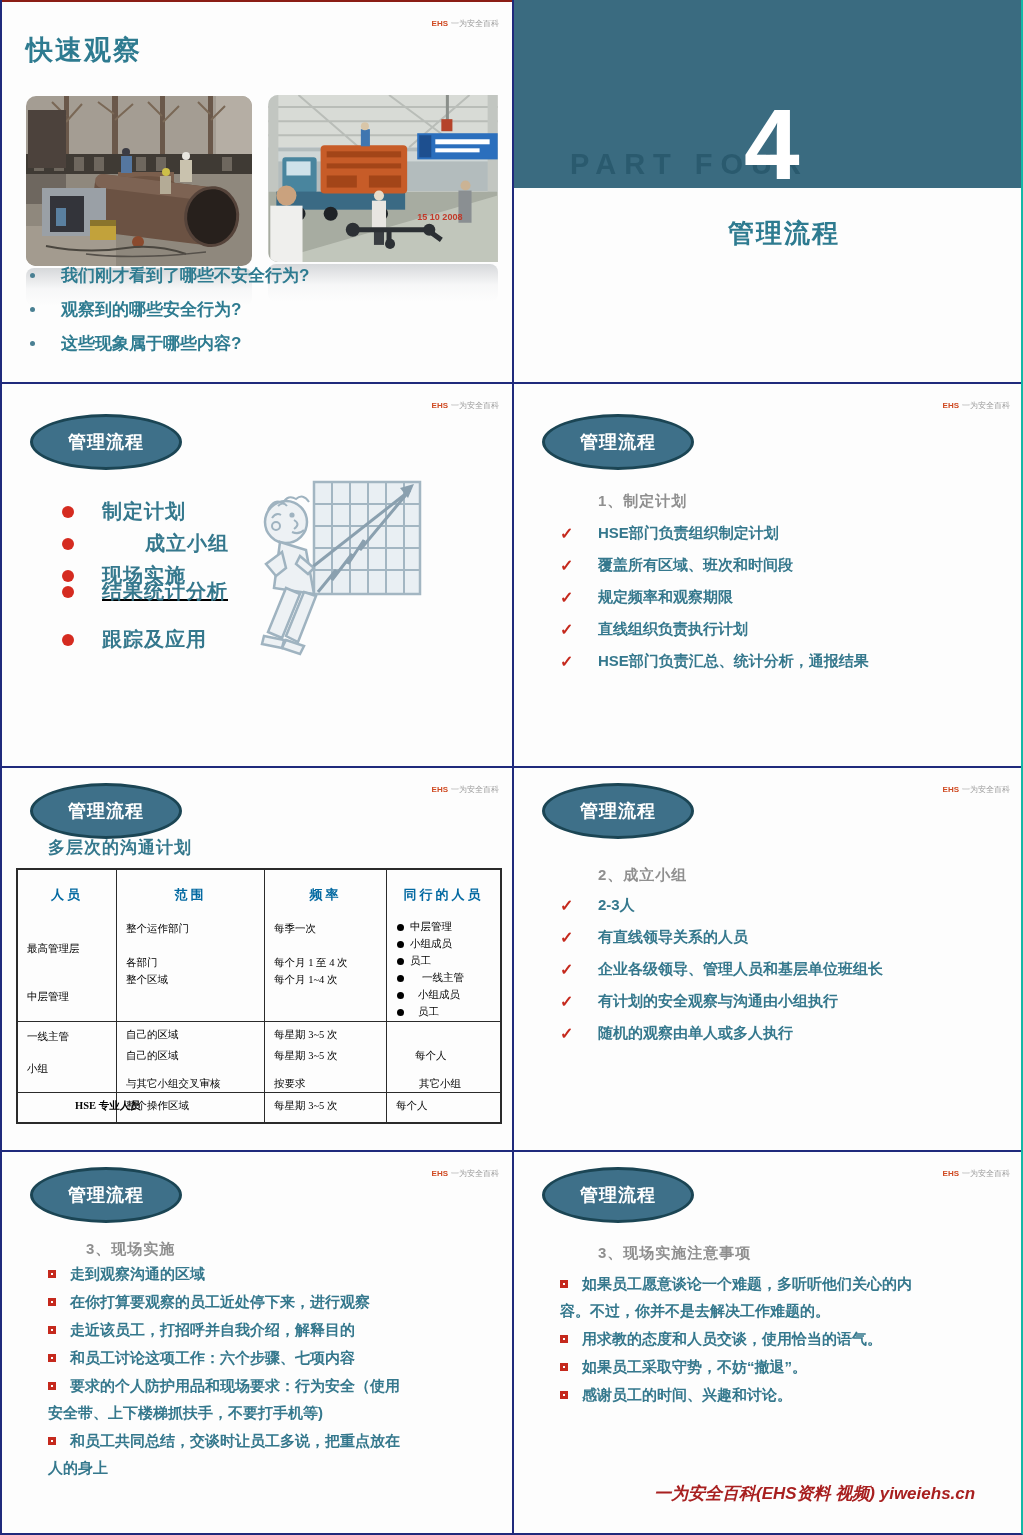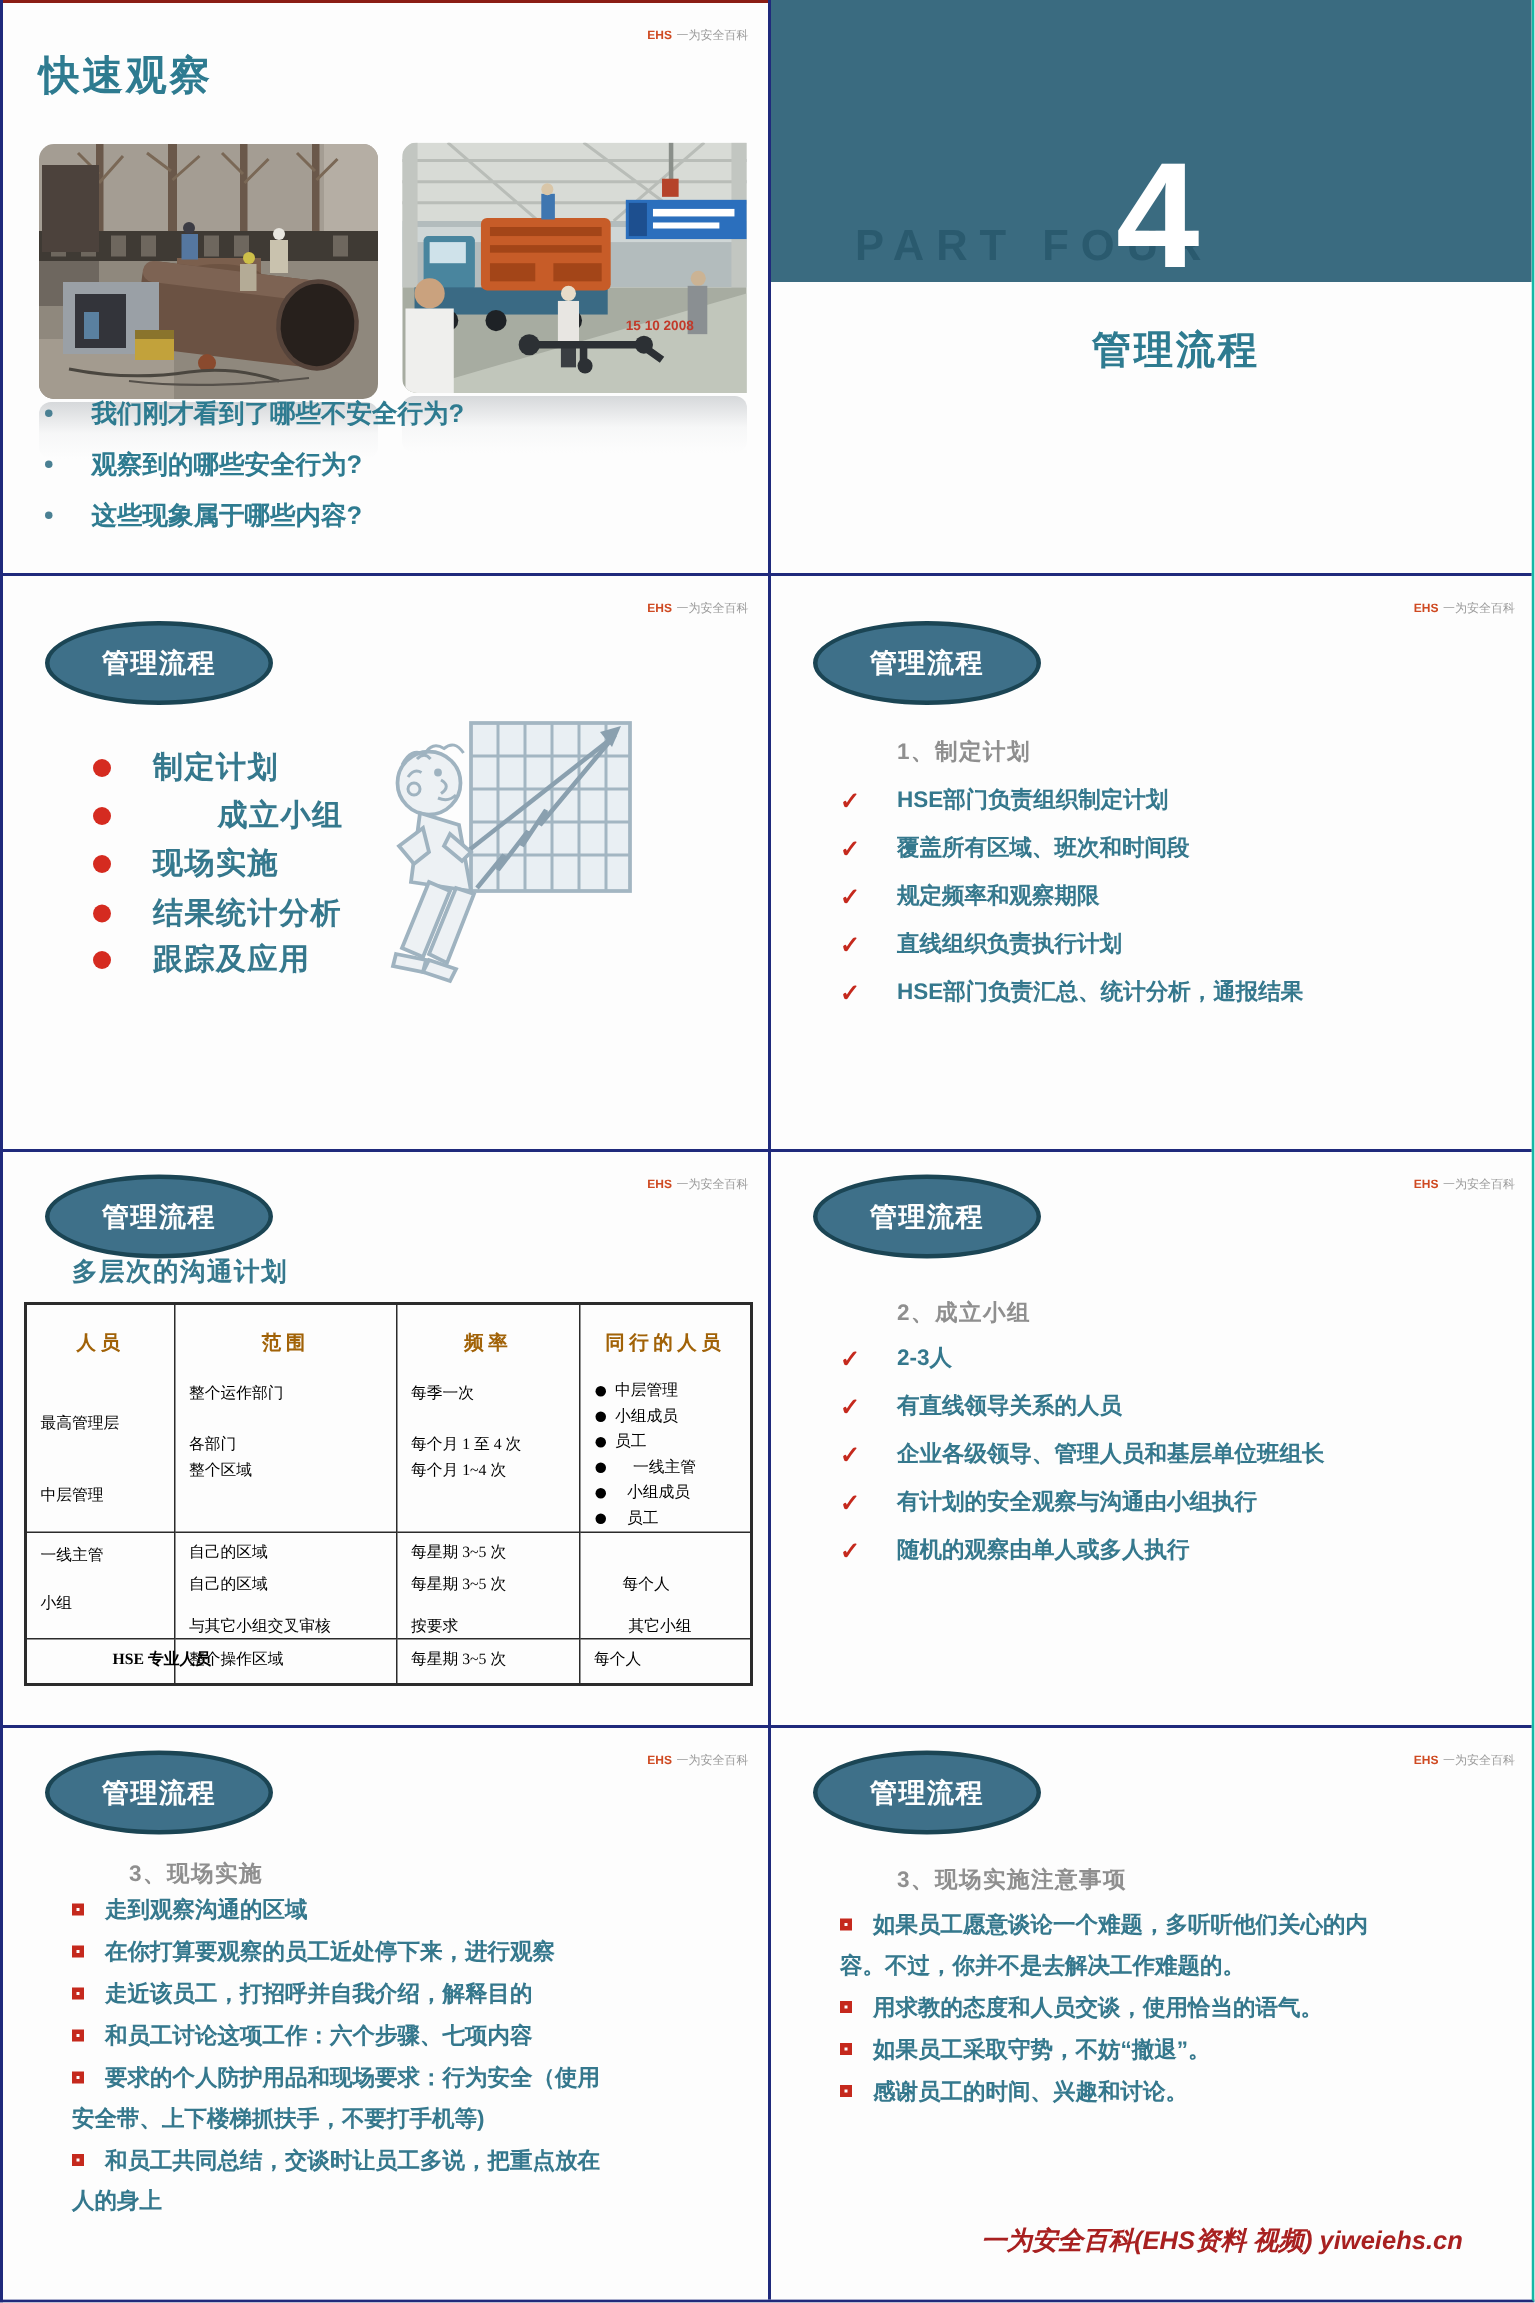--- a/index.html
+++ b/index.html
@@ -50,21 +50,21 @@
   .tbl {
     position:absolute; left:14px; top:100px; width:486px;
     border:2px solid #2b2b2b; display:grid;
     grid-template-columns:99px 148px 122px 113px;
     grid-template-rows:152px 71px 29px;
     font-family:"Liberation Serif", serif; font-size:10.5px; color:#000;
   }
   .tc { position:relative; border-right:1.5px solid #2b2b2b; border-bottom:1.5px solid #2b2b2b; }
   .tc.lastc { border-right:none; }
   .tc.lastr { border-bottom:none; }
-  .th { position:absolute; top:16px; left:0; right:0; text-align:center; color:#a16207; font-weight:bold; font-size:13px; letter-spacing:3px; }
+  .th { position:absolute; top:16px; left:0; right:0; text-align:center; color:#0369a1; font-weight:bold; font-size:13px; letter-spacing:3px; }
   .tl { position:absolute; left:9px; white-space:nowrap; }
   .tb { position:absolute; left:10px; display:flex; align-items:center; white-space:nowrap; }
   .tbdot { width:7px; height:7px; border-radius:50%; background:#000; margin-right:6px; flex:none; }
   .para { color:#35788d; font-weight:bold; font-size:15px; line-height:27px; margin-bottom:1px; }
   .paras { position:absolute; left:46px; width:364px; }
   .rsq { display:inline-block; width:8px; height:8px; border:3px solid #c5291d; margin-right:14px; vertical-align:1px; }
   .footer { position:absolute; left:140px; top:330px; font-size:17px; font-weight:bold; font-style:italic; color:#a82020; white-space:nowrap; }
 </style>
 </head>
 <body>
@@ -214,21 +214,21 @@
         <span class="dottext">制定计划</span>
       </div>
     <div class="dotrow" style="top:146px;gap:43px;">
         <span class="rdot"></span>
         <span class="dottext">成立小组</span>
       </div>
     <div class="dotrow" style="top:178px;">
         <span class="rdot"></span>
         <span class="dottext">现场实施</span>
       </div>
-    <div class="dotrow" style="top:211px;">
+    <div class="dotrow" style="top:194px;text-decoration:underline;">
         <span class="rdot"></span>
         <span class="dottext">结果统计分析</span>
       </div>
     <div class="dotrow" style="top:242px;">
         <span class="rdot"></span>
         <span class="dottext">跟踪及应用</span>
       </div>
 
     <svg style="position:absolute; left:250px; top:92px;" width="175" height="205" viewBox="0 0 175 205">
       <g stroke="#a3b6c2" stroke-width="2.5" fill="#e9eff3">

